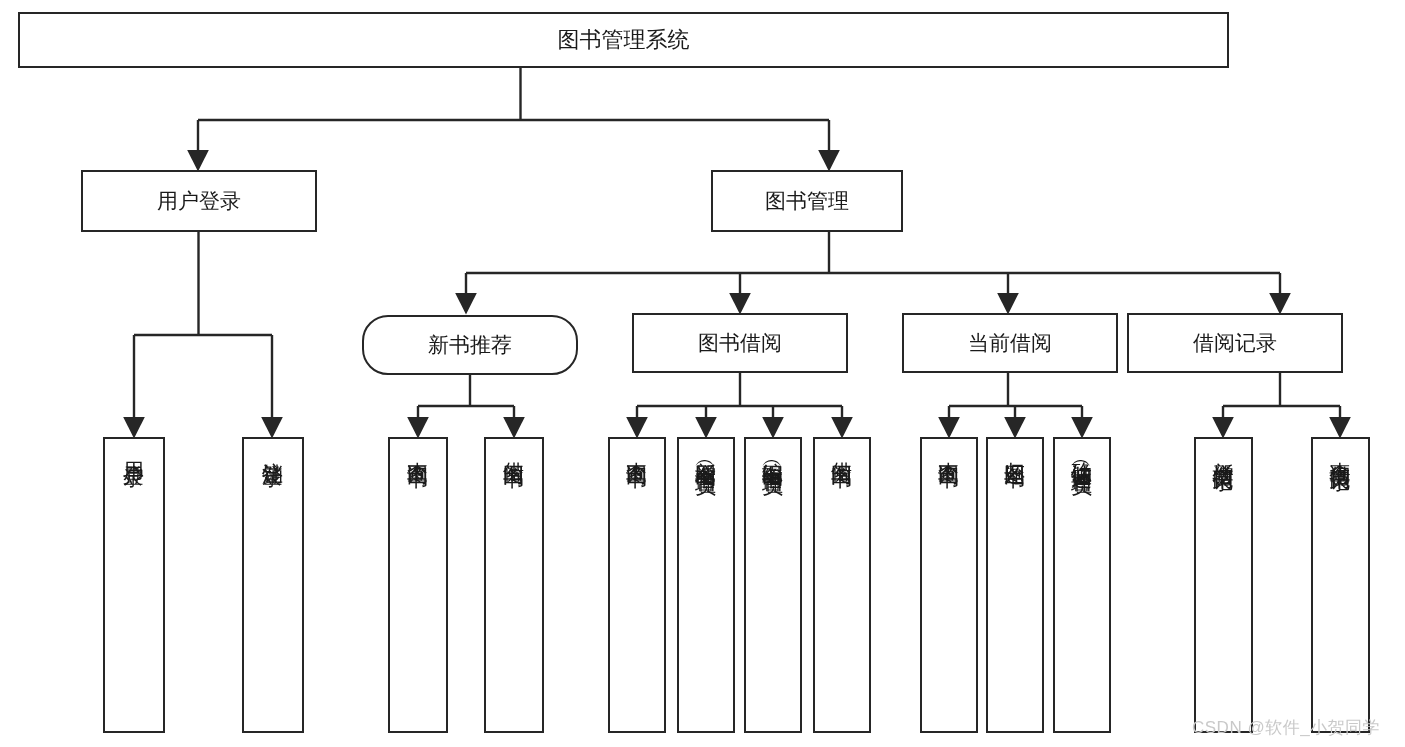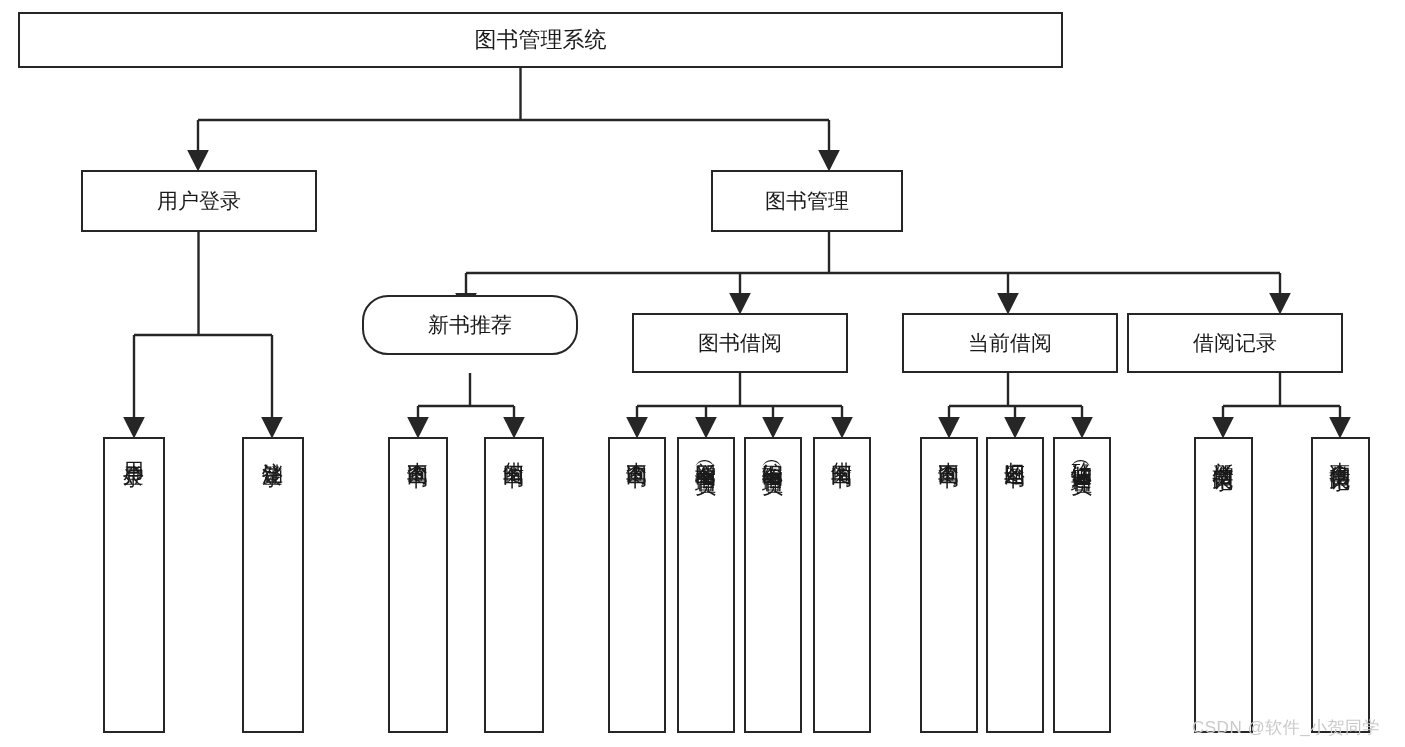--- a/index.html
+++ b/index.html
@@ -128,32 +128,32 @@
     </g>
 
     <g stroke="#262626" stroke-width="2.4" fill="none">
       <path d="M 1280 373 L 1280 406"></path>
       <path d="M 1223 406 L 1340 406"></path>
       <path d="M 1223 406 L 1223 435" marker-end="url(#arrow)"></path>
       <path d="M 1340 406 L 1340 435" marker-end="url(#arrow)"></path>
     </g>
   </svg>
 
-  <div class="node root horiz" style="left: 18px; top: 12px; width: 1045px; height: 56px; align-items: center;">
+  <div class="node root horiz" style="left: 18px; top: 12px; width: 1211px; height: 56px; align-items: center;">
     <span class="label">图书管理系统</span>
   </div>
 
   <div class="node horiz" style="left: 81px; top: 170px; width: 236px; height: 62px;">
     <span class="label">用户登录</span>
   </div>
   <div class="node horiz" style="left: 711px; top: 170px; width: 192px; height: 62px;">
     <span class="label">图书管理</span>
   </div>
 
-  <div class="node horiz" style="left: 362px; top: 295px; width: 216px; height: 60px; border-radius: 26px;">
+  <div class="node horiz" style="left: 362px; top: 315px; width: 216px; height: 60px; border-radius: 26px;">
     <span class="label">新书推荐</span>
   </div>
   <div class="node horiz" style="left: 632px; top: 313px; width: 216px; height: 60px;">
     <span class="label">图书借阅</span>
   </div>
   <div class="node horiz" style="left: 902px; top: 313px; width: 216px; height: 60px;">
     <span class="label">当前借阅</span>
   </div>
   <div class="node horiz" style="left: 1127px; top: 313px; width: 216px; height: 60px;">
     <span class="label">借阅记录</span>

